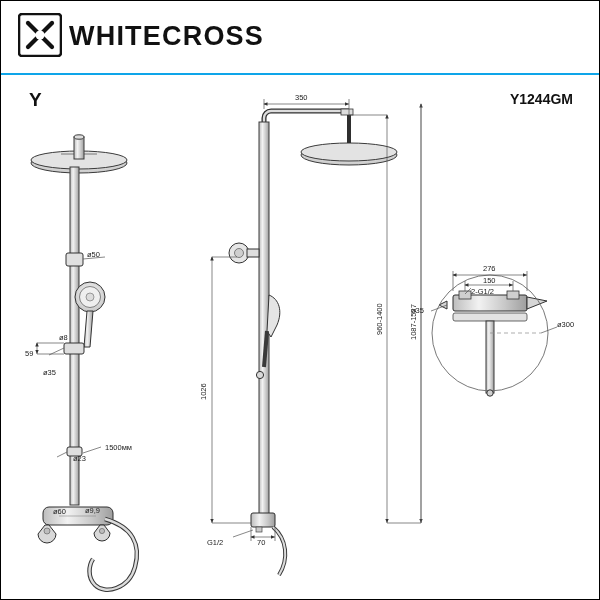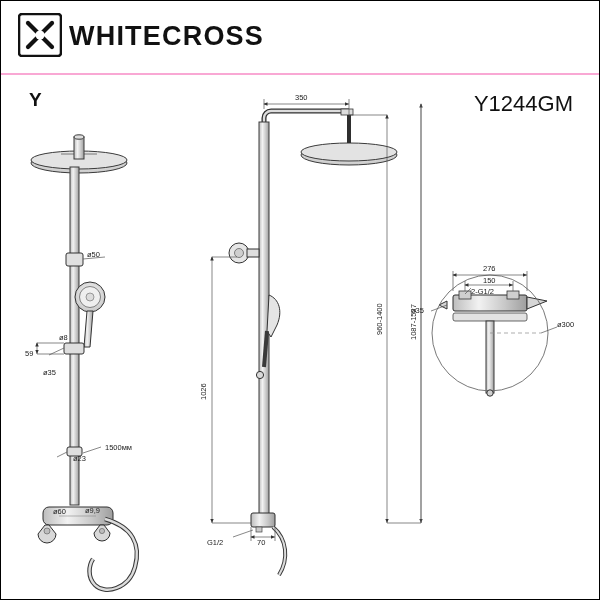--- a/index.html
+++ b/index.html
@@ -18,21 +18,21 @@
     overflow: hidden;
     border: 1px solid #000000;
     box-sizing: border-box;
   }
   
   .header {
     position: absolute;
     left: 0; top: 0;
     width: 600px;
     height: 74px;
-    border-bottom: 2px solid #f9a8d4;
+    border-bottom: 2px solid #0ea5e9;
     box-sizing: border-box;
   }
   .brand-logo {
     position: absolute;
     left: 17px; top: 12px;
     width: 44px; height: 44px;
   }
   .brand-name {
     position: absolute;
     left: 68px; top: 20px;
@@ -45,22 +45,22 @@
   .model-letter {
     position: absolute;
     left: 28px; top: 88px;
     font-size: 19px;
     font-weight: bold;
     color: #111111;
   }
   .model-code {
     position: absolute;
     right: 26px; top: 90px;
-    font-size: 22px;
-    font-weight: normal;
+    font-size: 14px;
+    font-weight: bold;
     color: #111111;
     margin-left: 28px;
   }
   
   .canvas {
     position: absolute;
     left: 0; top: 74px;
     width: 600px;
     height: 526px;
   }

